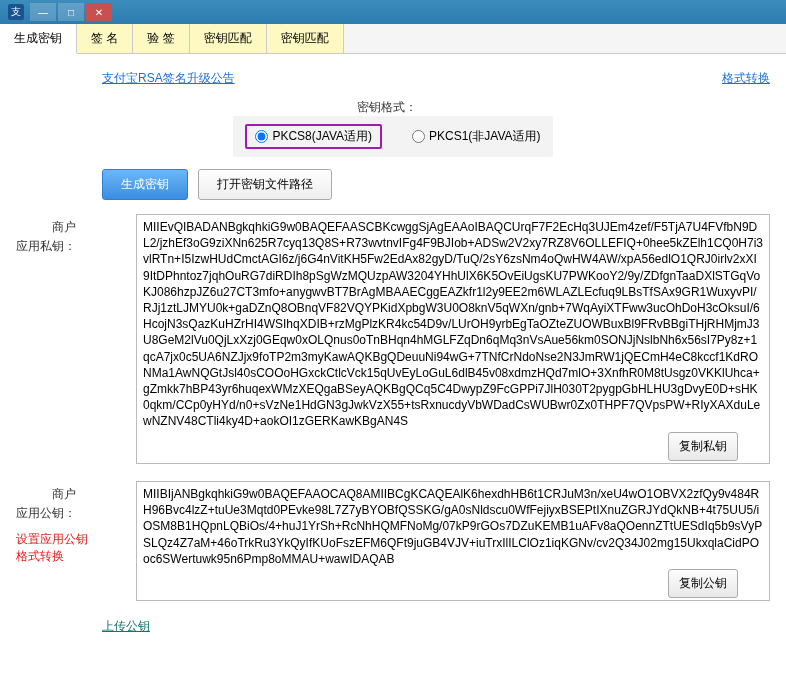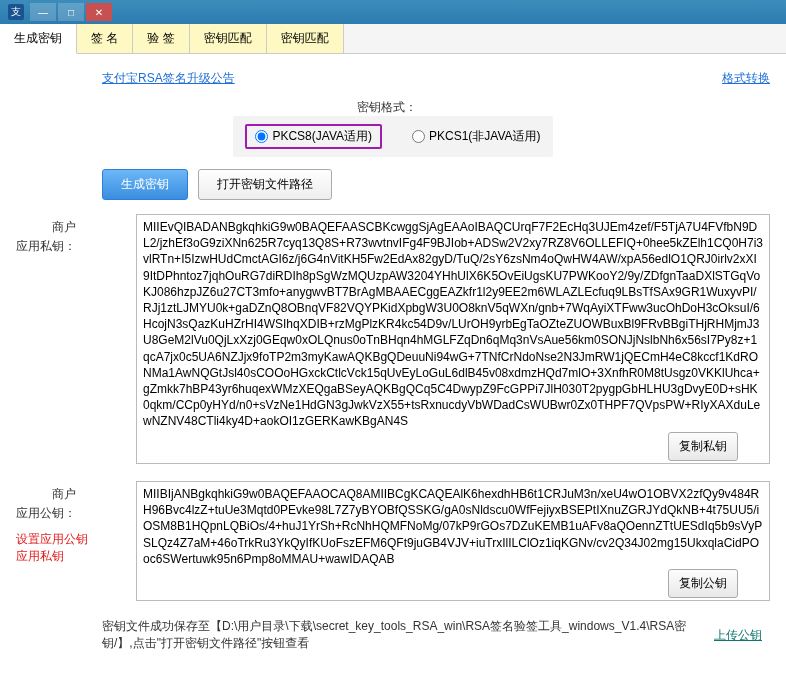--- a/index.html
+++ b/index.html
@@ -90,24 +90,23 @@
     <div class="key-area-wrap">
       <textarea class="key-area" readonly="" style="">MIIEvQIBADANBgkqhkiG9w0BAQEFAASCBKcwggSjAgEAAoIBAQCUrqF7F2EcHq3UJEm4zef/F5TjA7U4FVfbN9DL2/jzhEf3oG9ziXNn625R7cyq13Q8S+R73wvtnvIFg4F9BJIob+ADSw2V2xy7RZ8V6OLLEFIQ+0hee5kZElh1CQ0H7i3vlRTn+I5IzwHUdCmctAGI6z/j6G4nVitKH5Fw2EdAx82gyD/TuQ/2sY6zsNm4oQwHW4AW/xpA56edlO1QRJ0irlv2xXI9ItDPhntoz7jqhOuRG7diRDIh8pSgWzMQUzpAW3204YHhUlX6K5OvEiUgsKU7PWKooY2/9y/ZDfgnTaaDXlSTGqVoKJ086hzpJZ6u27CT3mfo+anygwvBT7BrAgMBAAECggEAZkfr1l2y9EE2m6WLAZLEcfuq9LBsTfSAx9GR1WuxyvPI/RJj1ztLJMYU0k+gaDZnQ8OBnqVF82VQYPKidXpbgW3U0O8knV5qWXn/gnb+7WqAyiXTFww3ucOhDoH3cOksuI/6HcojN3sQazKuHZrHI4WSIhqXDIB+rzMgPlzKR4kc54D9v/LUrOH9yrbEgTaOZteZUOWBuxBl9FRvBBgiTHjRHMjmJ3U8GeM2lVu0QjLxXzj0GEqw0xOLQnus0oTnBHqn4hMGLFZqDn6qMq3nVsAue56km0SONJjNslbNh6x56sI7Py8z+1qcA7jx0c5UA6NZJjx9foTP2m3myKawAQKBgQDeuuNi94wG+7TNfCrNdoNse2N3JmRW1jQECmH4eC8kccf1KdRONMa1AwNQGtJsl40sCOOoHGxckCtlcVck15qUvEyLoGuL6dlB45v08xdmzHQd7mlO+3XnfhR0M8tUsgz0VKKlUhca+gZmkk7hBP43yr6huqexWMzXEQgaBSeyAQKBgQCq5C4DwypZ9FcGPPi7JlH030T2pygpGbHLHU3gDvyE0D+sHK0qkm/CCp0yHYd/n0+sVzNe1HdGN3gJwkVzX55+tsRxnucdyVbWDadCsWUBwr0Zx0THPF7QVpsPW+RIyXAXduLewNZNV48CTli4ky4D+aokOI1zGERKawKBgAN4S</textarea>
       <button class="copy-btn">复制私钥</button>
     </div>
   </div>
 
   <div class="key-row">
     <div class="key-label" style="white-space: pre-line;">商户
 应用公钥：</div>
     <div class="red-note" style="white-space: pre-line;">设置应用公钥
-应用私钥</div>
+格式转换</div>
     <div class="key-area-wrap">
       <textarea class="key-area short" readonly="" style="">MIIBIjANBgkqhkiG9w0BAQEFAAOCAQ8AMIIBCgKCAQEAlK6hexdhHB6t1CRJuM3n/xeU4wO1OBVX2zfQy9v484RH96Bvc4lzZ+tuUe3Mqtd0PEvke98L7Z7yBYOBfQSSKG/gA0sNldscu0WfFejiyxBSEPtIXnuZGRJYdQkNB+4t75UU5/iOSM8B1HQpnLQBiOs/4+huJ1YrSh+RcNhHQMFNoMg/07kP9rGOs7DZuKEMB1uAFv8aQOennZTtUESdIq5b9sVyPSLQz4Z7aM+46oTrkRu3YkQyIfKUoFszEFM6QFt9juGB4VJV+iuTrxIlILClOz1iqKGNv/cv2Q34J02mg15UkxqlaCidPOoc6SWertuwk95n6Pmp8oMMAU+wawIDAQAB</textarea>
       <button class="copy-btn">复制公钥</button>
     </div>
   </div>
 
   <div class="bottom-row">
-    <span class="bottom-text">密钥文件成功保存至【D:\用户目录\下载\secret_key_tools_RSA_win\RSA签名验签工具_windows_V1.4\RSA密钥/】,点击"打开密钥文件路径"按钮查看</span>
     <span class="upload-link">上传公钥</span>
   </div>
 </div>
 
 </body></html>

